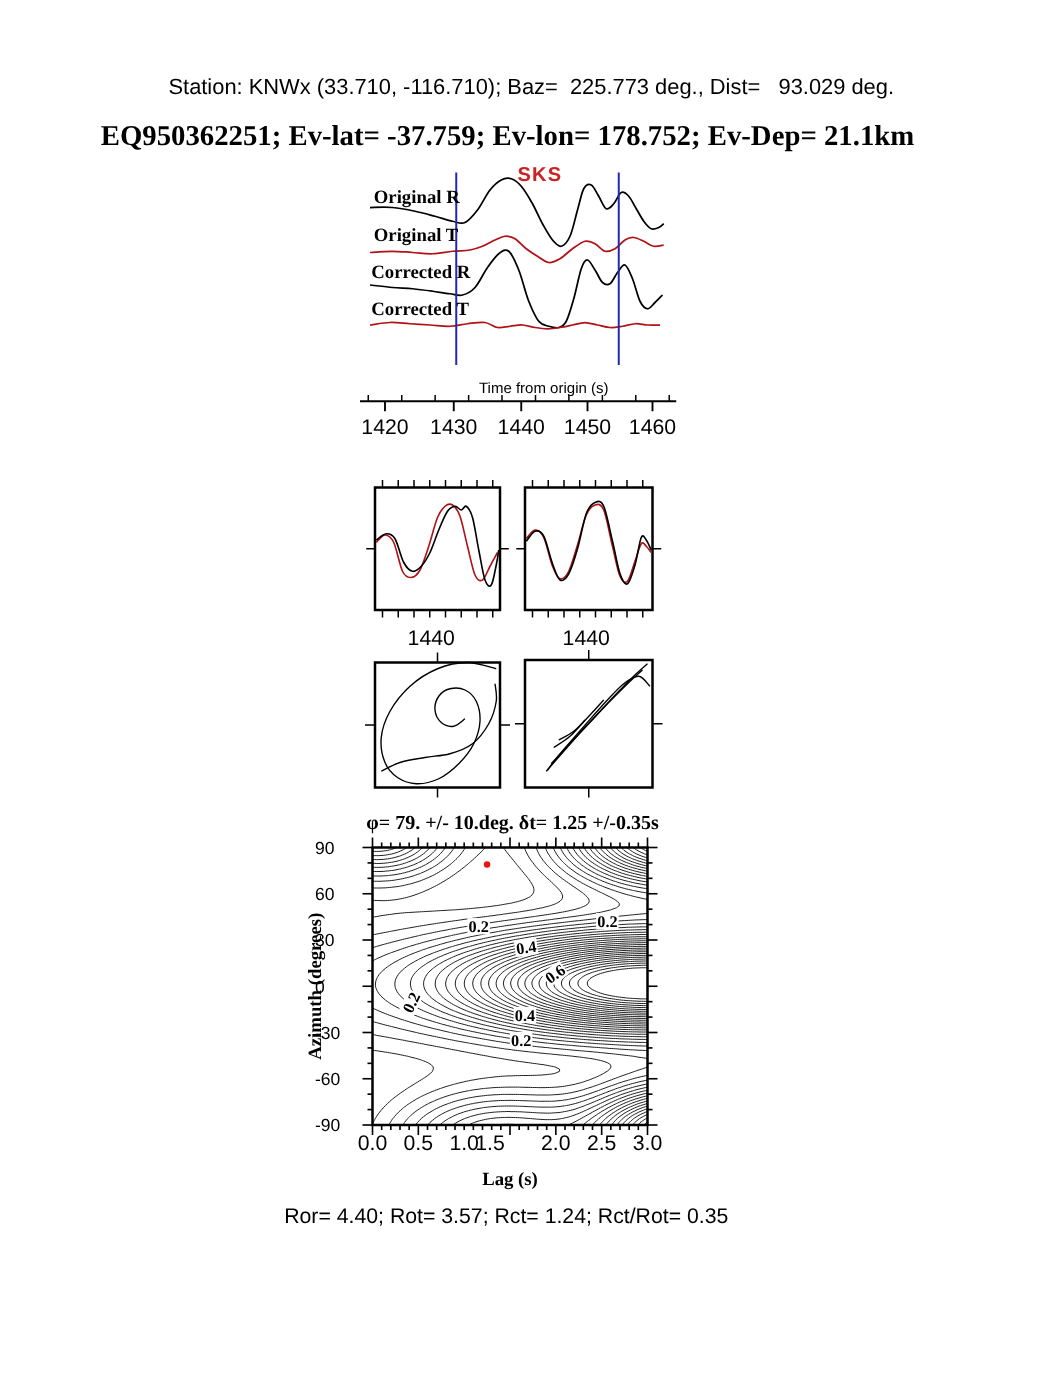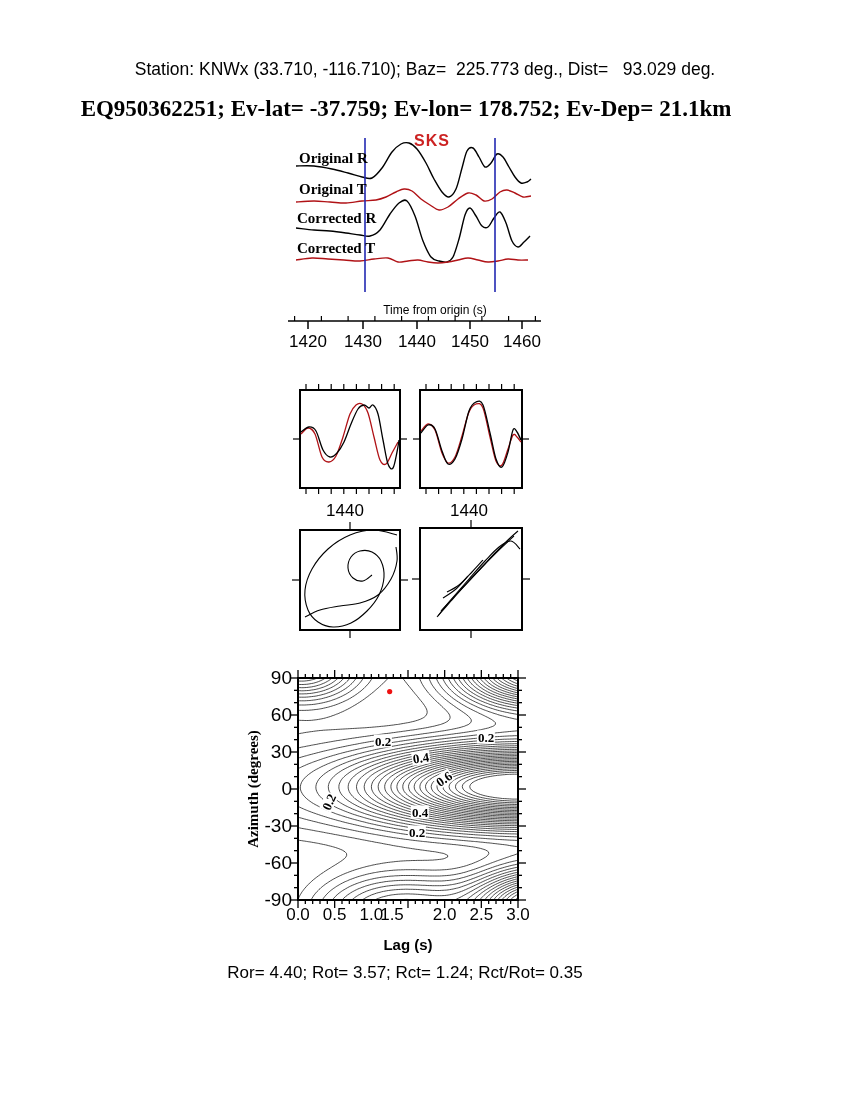--- a/index.html
+++ b/index.html
@@ -10,22 +10,22 @@
   .h1{font-size:17.5px;top:59px;left:425px;transform:translateX(-50%);}
   .h2{font-family:"Liberation Serif",serif;font-weight:bold;font-size:23px;top:96px;left:406px;transform:translateX(-50%);}
   .tracelab{font-family:"Liberation Serif",serif;font-weight:bold;font-size:15px;}
   .sks{font-weight:bold;font-size:16px;letter-spacing:1px;}
   .axlab{font-size:12px;top:303px;left:435px;transform:translateX(-50%);}
   .ticknum{font-size:17px;transform:translateX(-50%);}
   .p1440{font-size:17px;top:501px;transform:translateX(-50%);}
   .ctitle{font-family:"Liberation Serif",serif;font-weight:bold;font-size:16px;top:650px;left:410px;transform:translateX(-50%);}
   .ylab{font-family:"Liberation Serif",serif;font-weight:bold;font-size:15px;top:789px;left:253px;
         transform:translate(-50%,-50%) rotate(-90deg);}
-  .xlab{font-family:Liberation Sans, sans-serif;font-weight:bold;font-size:15px;top:936px;left:408px;transform:translateX(-50%);}
-  .ytick{font-size:19px;width:40px;text-align:right;transform:translateY(-50%);}
+  .xlab{font-family:Liberation Serif, serif;font-weight:bold;font-size:15px;top:936px;left:408px;transform:translateX(-50%);}
+  .ytick{font-size:14px;width:40px;transform:translateY(-50%);}
   .clabel{position:absolute;font-family:"Liberation Serif",serif;font-weight:bold;font-size:13px;
           background:#ffffff;padding:0 1px;line-height:13px;color:#000;}
   .footer{font-size:17px;top:963px;left:405px;transform:translateX(-50%);}
 </style>
 </head>
 <body>
 
 <div id="page">
   <svg id="art" width="850" height="1100" viewBox="0 0 850 1100">
       <path d="M296 166C299.0 166.0 308.0 165.5 314 166C320.0 166.5 326.3 167.8 332 169C337.7 170.2 343.0 171.7 348 173C353.0 174.3 358.0 176.2 362 177C366.0 177.8 368.7 179.5 372 178C375.3 176.5 378.7 172.3 382 168C385.3 163.7 388.8 156.0 392 152C395.2 148.0 398.2 145.5 401 144C403.8 142.5 406.3 142.2 409 143C411.7 143.8 414.2 145.7 417 149C419.8 152.3 423.2 158.0 426 163C428.8 168.0 431.3 174.2 434 179C436.7 183.8 439.5 189.0 442 192C444.5 195.0 446.7 197.5 449 197C451.3 196.5 453.8 193.8 456 189C458.2 184.2 460.2 174.3 462 168C463.8 161.7 465.2 154.3 467 151C468.8 147.7 471.0 147.0 473 148C475.0 149.0 477.0 153.8 479 157C481.0 160.2 483.0 166.0 485 167C487.0 168.0 489.0 165.2 491 163C493.0 160.8 495.0 155.0 497 154C499.0 153.0 501.0 154.8 503 157C505.0 159.2 507.0 163.7 509 167C511.0 170.3 513.0 174.3 515 177C517.0 179.7 519.0 182.2 521 183C523.0 183.8 525.3 182.7 527 182C528.7 181.3 530.3 179.5 531 179" fill="none" stroke="#000000" stroke-width="1.4"></path>
@@ -222,20 +222,21 @@
   <span class="txt tracelab" style="left:297px;top:210px">Corrected R</span>
   <span class="txt tracelab" style="left:297px;top:240px">Corrected T</span>
 
   <span class="txt sks" id="sks" style="left: 414px; top: 132px; color: rgb(204, 34, 34);">SKS</span>
 
   <span class="txt axlab">Time from origin (s)</span>
 
   <span class="txt p1440" style="left:345px">1440</span>
   <span class="txt p1440" style="left:469px">1440</span>
 
+  <span class="txt ctitle">φ= 79. +/- 10.deg. δt= 1.25 +/-0.35s</span>
   <span class="txt ylab">Azimuth (degrees)</span>
   <span class="txt xlab">Lag (s)</span>
 
   <span class="txt footer">Ror= 4.40; Rot= 3.57; Rct= 1.24; Rct/Rot= 0.35</span>
 <span class="txt ticknum" style="position: absolute; left: 308px; top: 332px;">1420</span>
     <span class="txt ticknum" style="position: absolute; left: 363px; top: 332px;">1430</span>
     <span class="txt ticknum" style="position: absolute; left: 417px; top: 332px;">1440</span>
     <span class="txt ticknum" style="position: absolute; left: 470px; top: 332px;">1450</span>
     <span class="txt ticknum" style="position: absolute; left: 522px; top: 332px;">1460</span>
     <span class="txt ticknum" style="position: absolute; left: 298px; top: 905px;">0.0</span>

